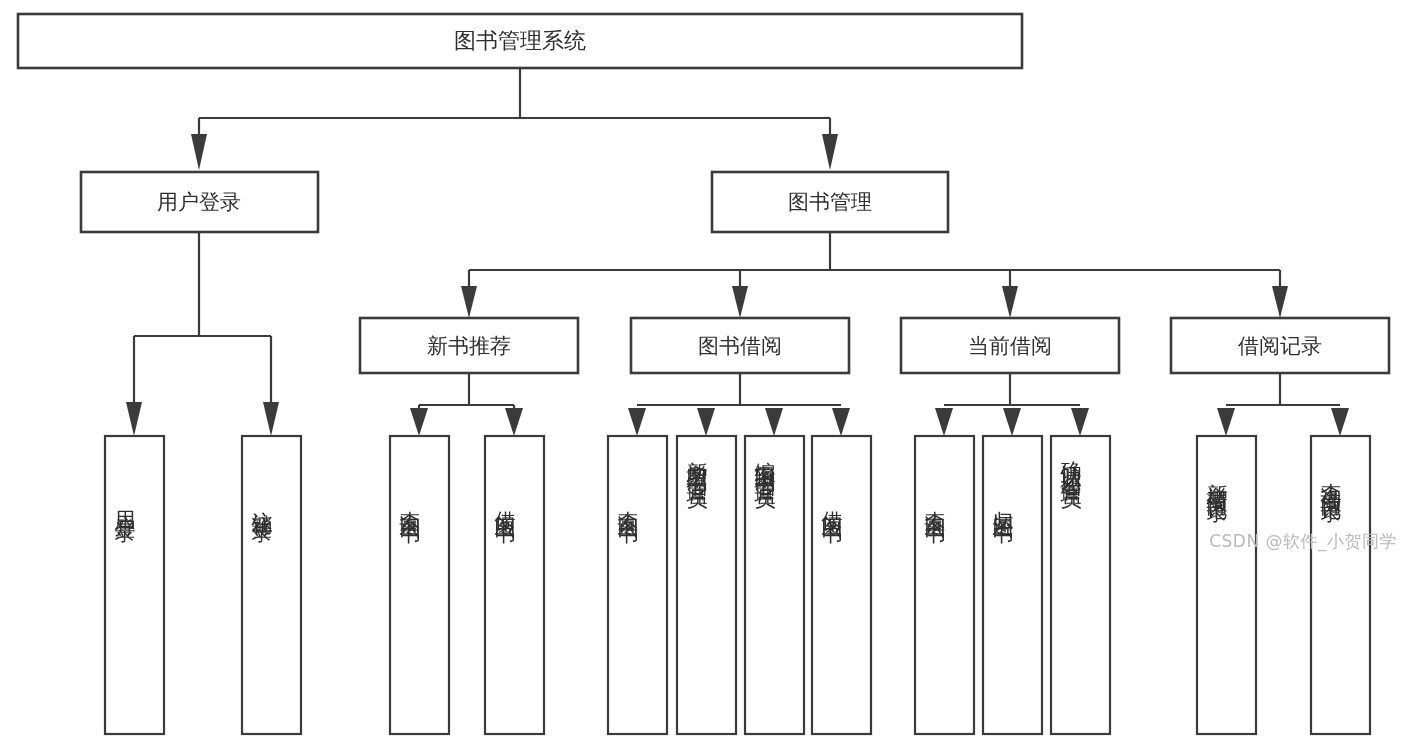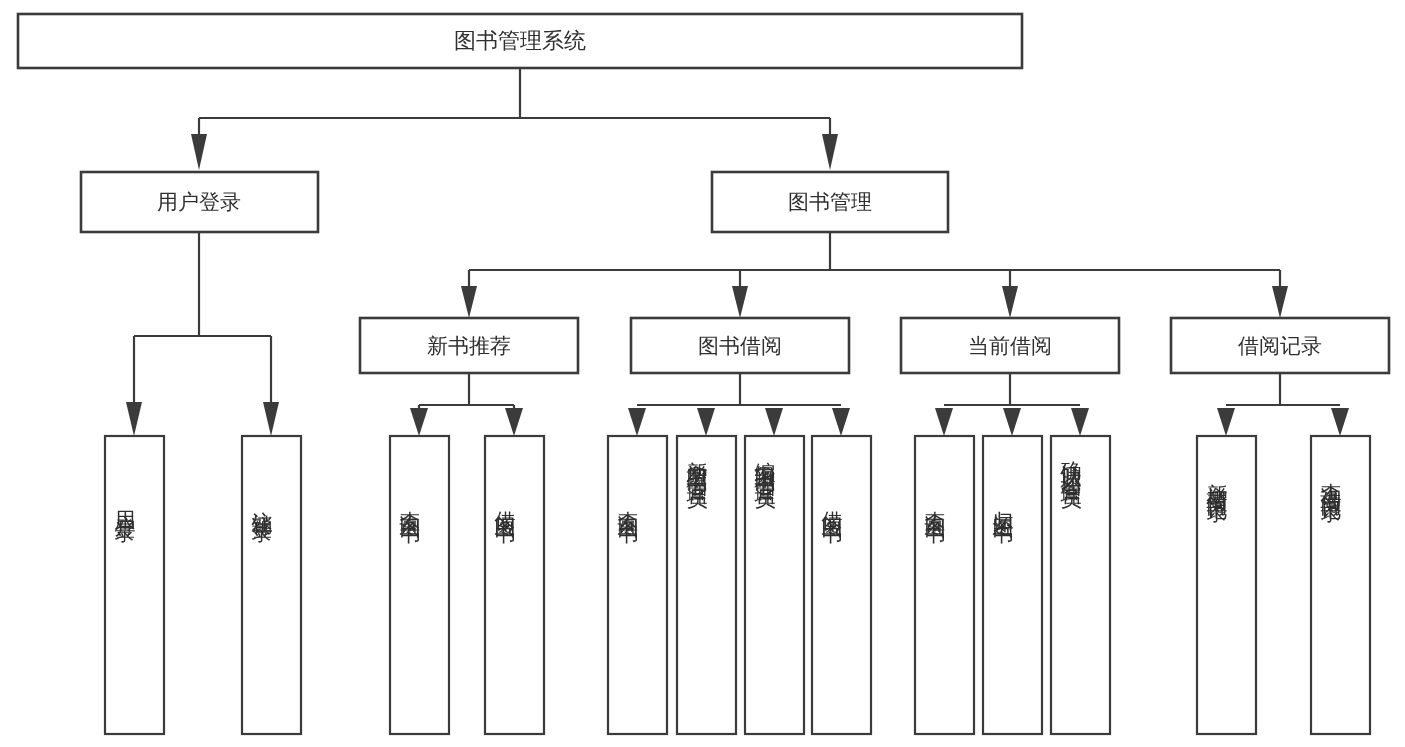--- a/index.html
+++ b/index.html
@@ -200,13 +200,14 @@
   <div class="vert-label" style="left:754px; top:444px; height:290px;">编辑图书（管理员）</div>
   <div class="vert-label" style="left:821px; top:494px; height:240px;">借阅图书</div>
 
   <div class="vert-label" style="left:924px; top:494px; height:240px;">查询图书</div>
   <div class="vert-label" style="left:992px; top:494px; height:240px;">归还图书</div>
   <div class="vert-label" style="left:1060px; top:444px; height:290px;">确认归还（管理员）</div>
 
   <div class="vert-label" style="left:1206px; top:466px; height:268px;">新增借阅记录</div>
   <div class="vert-label" style="left:1320px; top:466px; height:268px;">查询借阅记录</div>
 
+  <div class="watermark">CSDN @软件_小贺同学</div>
 </div>
 
 </body></html>

